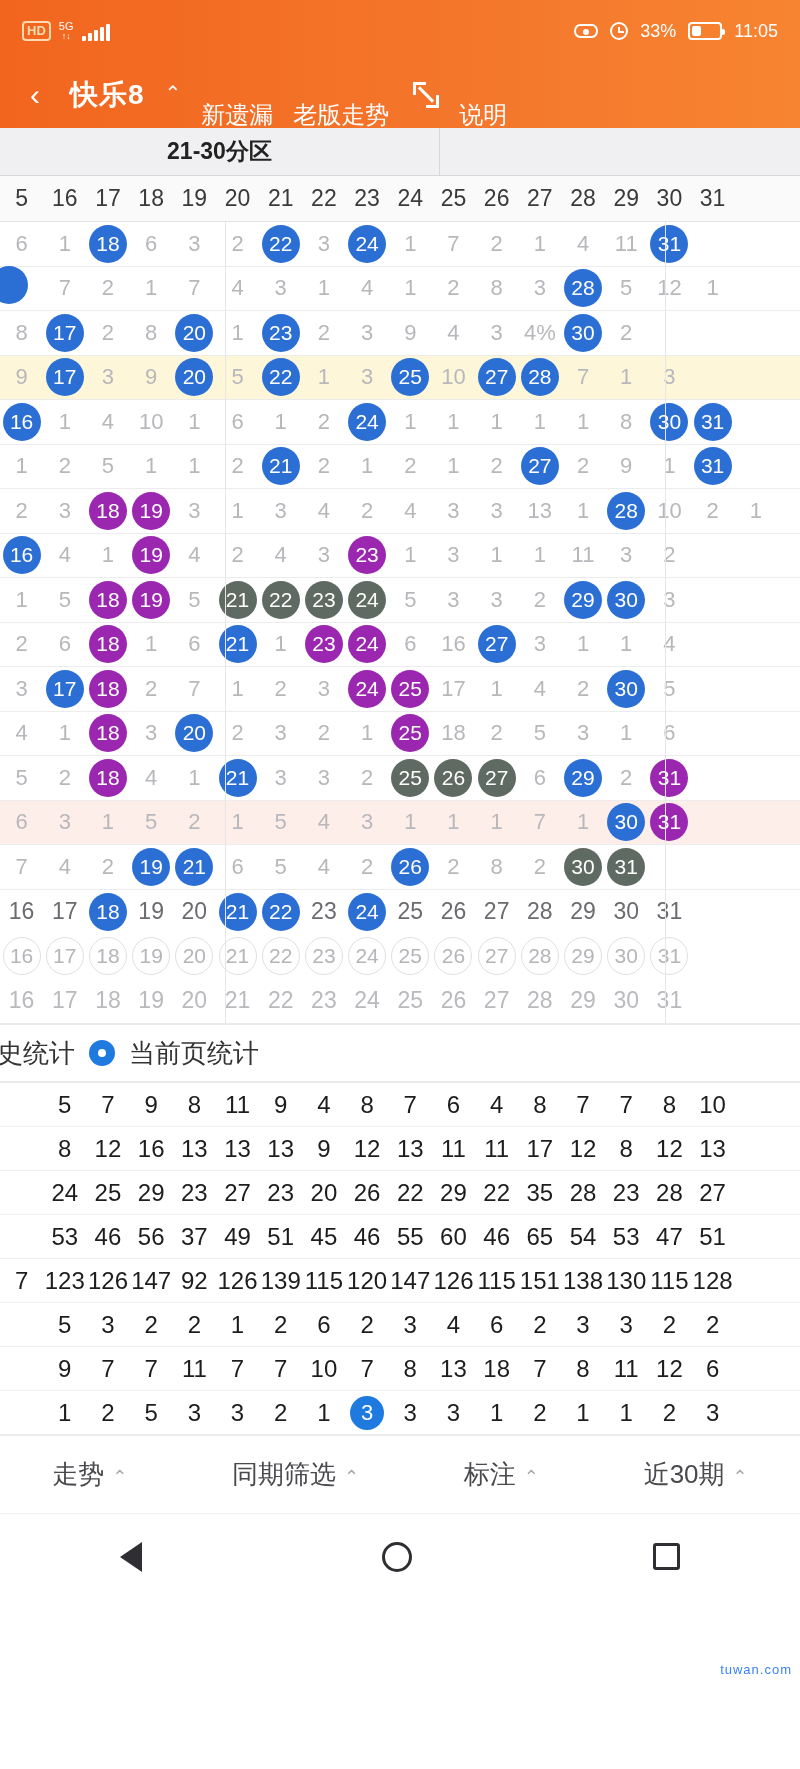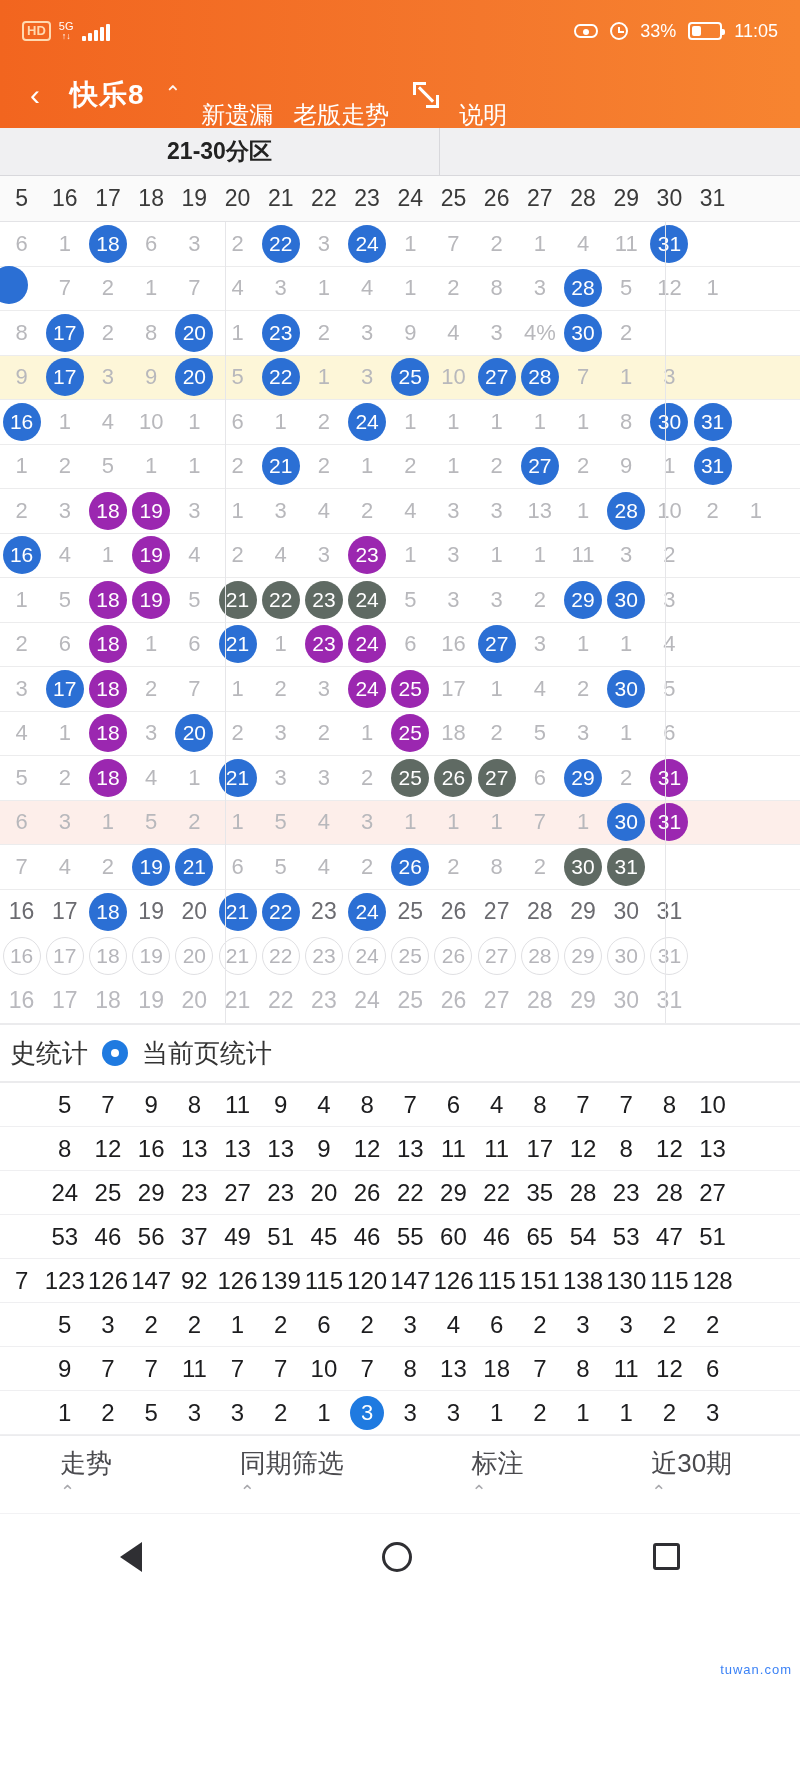--- a/index.html
+++ b/index.html
@@ -121,21 +121,21 @@
   }
   
   .row.foot { color: #6b6b70; font-size: 23px; }
   .row.foot2 { color: #b9b9be; }
   
   .vline { position: absolute; top: 0; bottom: 0; width: 1px; background: #e6e6e9; }
   
   .statbar {
     height: 60px; display: flex; align-items: center; gap: 14px;
     border-top: 2px solid #ebebed; border-bottom: 2px solid #ebebed;
-    font-size: 26px; color: #333; padding-left: 16px;
+    font-size: 26px; color: #333; padding-left: 3px;
   }
   .statbar .txt1 { margin-left: -6px; color:#333; }
   .radio {
     width: 26px; height: 26px; border-radius: 50%;
     background: #1f7ae0; display: inline-flex; align-items:center; justify-content:center;
   }
   .radio::after { content:""; width:8px;height:8px;border-radius:50%;background:#fff;}
   
   .stats { font-size: 24px; color: #1d1d1f; }
   .strow {
@@ -147,21 +147,21 @@
     width: 34px;height:34px;border-radius:50%;background:#1f7ae0;color:#fff;
     display:inline-flex;align-items:center;justify-content:center;font-size:22px;
   }
   
   .bottommenu {
     height: 78px; display: flex; align-items: center; justify-content: space-around;
     border-top: 1px solid #ececee; font-size: 26px; color: #4a4a4e;
   }
   .bottommenu span.lbl { margin-right: 8px; }
   .bottommenu .ch { font-size: 18px; color: #a9a9ad; }
-  .bm-item { display: flex; align-items: baseline; flex-direction: column; }
+  .bm-item { display: flex; align-items: baseline; }
   
   .navbar {
     height: 86px; background: #fff; display: flex; align-items: center;
     justify-content: space-around; border-top: 1px solid #f2f2f4;
   }
   .nav-tri {
     width: 0;height:0;border-style:solid;
     border-width: 15px 22px 15px 0; border-color: transparent #2f2f33 transparent transparent;
   }
   .nav-cir { width: 30px;height:30px;border:3px solid #2f2f33;border-radius:50%;}

